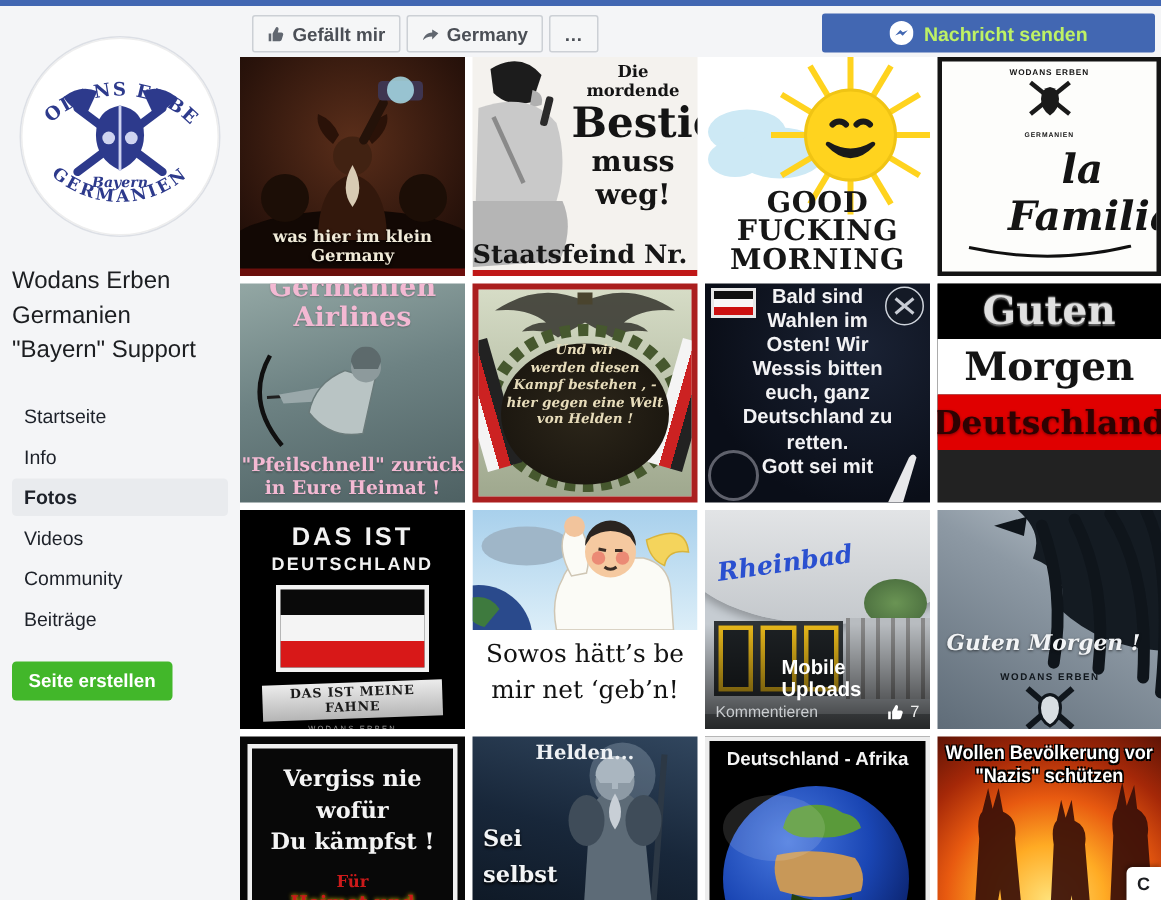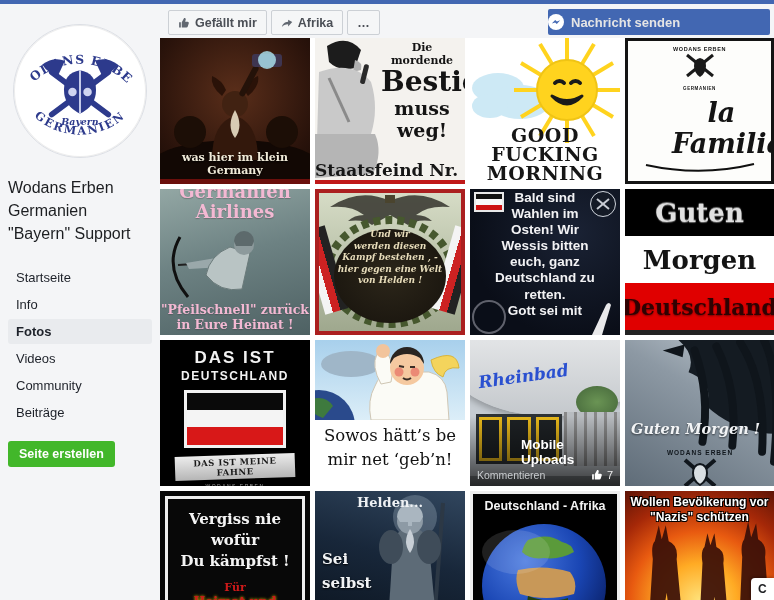--- a/index.html
+++ b/index.html
@@ -25,22 +25,22 @@
                 border:none; cursor:pointer; }
 
   
   .toolbar { position:absolute; left:160px; top:4px; width:614px; height:34px; }
   .btn-row { position:absolute; left:8px; top:6px; display:flex; gap:4px; }
   .tb-btn { display:inline-flex; align-items:center; gap:5px; height:25px; padding:0 9px;
             background:#f5f6f7; border:1px solid #ccd0d5; border-radius:2px;
             font-size:12.5px; font-weight:bold; color:#4b4f56; cursor:pointer; }
   .tb-btn svg { width:12px; height:12px; fill:#616770; }
   .msg-btn { position:absolute; right:4px; top:5px; height:26px; width:222px;
-             display:flex; align-items:center; gap:7px;
-             background:#4267b2; border:none; border-radius:2px; color:#e5e5e5;
+             display:flex; align-items:center; justify-content:center; gap:7px;
+             background:#4267b2; border:none; border-radius:2px; color:#bef264;
              font-size:13px; font-weight:bold; cursor:pointer; }
 
   
   .grid { position:absolute; left:160px; top:38px; width:614px; height:562px;
           display:grid; grid-template-columns:150px 150px 150px 149px; grid-auto-rows:146px;
           gap:5px; background:#fff; }
   .tile { position:relative; overflow:hidden; cursor:pointer; background:#222; }
   .tile svg.art { position:absolute; left:0; top:0; width:100%; height:100%; }
   .bl { font-family:"DejaVu Serif", serif; font-weight:bold; }
 
@@ -96,21 +96,21 @@
   .t6 .lines { padding-top:1px; text-align:center; font-weight:bold; font-size:13.5px;
                line-height:16.1px; color:#f2f2f4; }
   .t6 .flag { position:absolute; left:4px; top:3px; width:30px; height:20px; border:2px solid #e8e8e8;
               background:linear-gradient(#101010 33%,#f8f8f8 33% 66%,#cc1111 66%); }
   .t6 .badge { position:absolute; right:4px; top:2px; width:26px; height:26px; border-radius:50%;
                border:1px solid #cfd4dc; background:#141a26; }
   .t6 .stamp { position:absolute; left:2px; bottom:1px; width:34px; height:34px; border-radius:50%;
                border:2px solid rgba(200,200,210,.45); }
 
   
-  .t7 .band { height:47px; display:flex; align-items:center; justify-content:center;
+  .t7 .band { height:37px; display:flex; align-items:center; justify-content:center;
               font-family:"DejaVu Serif",serif; font-weight:bold; }
   .t7 .b1 { background:#000; color:#e0e0e0; font-size:26px; text-shadow:0 1px 1px #666,0 -1px 1px #888; }
   .t7 .b2 { background:#fff; color:#141414; font-size:26px; }
   .t7 .b3 { background:#e00000; color:#2e0202; font-size:22px; text-shadow:0 1px 2px #7a0000; }
 
   
   .t8 { background:#000; text-align:center; color:#f2f2f2; }
   .t8 .l1 { margin-top:8px; font-weight:bold; font-size:17px; letter-spacing:2px; }
   .t8 .l2 { font-weight:bold; font-size:12px; letter-spacing:1.5px; margin-top:1px; }
   .t8 .flag { margin:7px auto 0; width:102px; height:58px; border:3px solid #f2f2f2;
@@ -245,21 +245,21 @@
     <button class="tb-btn">
       <svg viewBox="0 0 16 16">
           <path d="M1.5 7h2.3v7H1.5zM5 14h6.3c.8 0 1.5-.5 1.7-1.3l1.4-4.4c.3-1-.5-2-1.6-2H9.6l.7-3C10.5 2.2 9.7 1.3 8.8 1.3c-.4 0-.8.2-1 .6L5 7z"></path>
         </svg>
       <span>Gefällt mir</span>
     </button>
     <button class="tb-btn">
       <svg viewBox="0 0 16 16">
           <path d="M9.5 3.5V6.2C4.6 6.4 2 9.6 1.2 13.2c2-2.4 4.4-3.5 8.3-3.5v2.8L15 6.8z"></path>
         </svg>
-      <span>Afrika</span>
+      <span>Germany</span>
     </button>
     <button class="tb-btn">
       <span>…</span>
     </button>
   </div>
   <button class="msg-btn">
     <svg viewBox="0 0 16 16" width="16" height="16">
       <circle cx="8" cy="8" r="8" fill="#fff"></circle>
       <path d="M3.8 9.6 7.2 6l1.7 1.5 3.3-1.3-3.4 3.7-1.7-1.5z" fill="#4267b2"></path>
     </svg>

